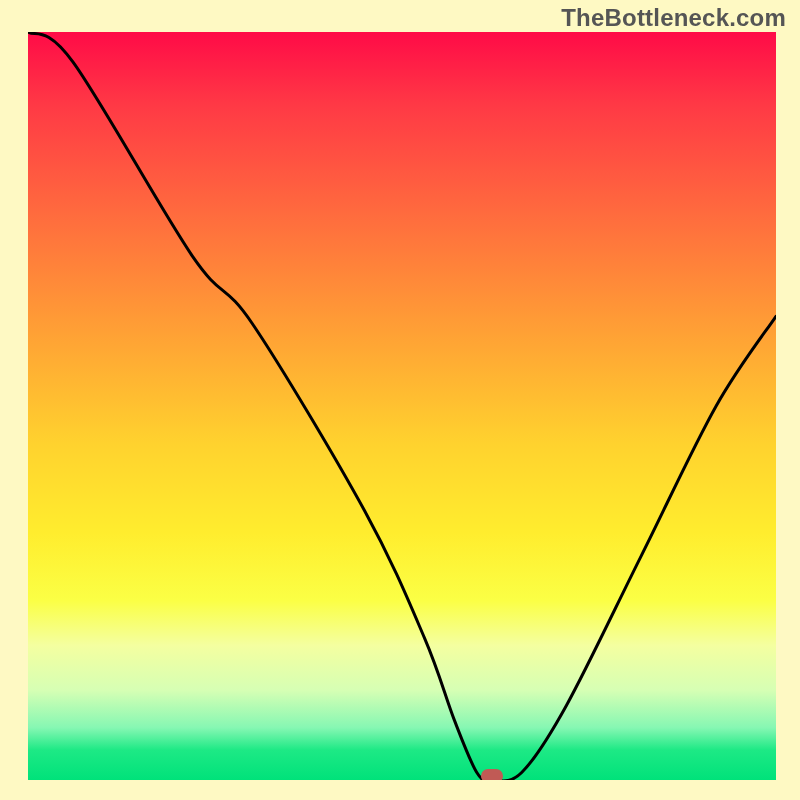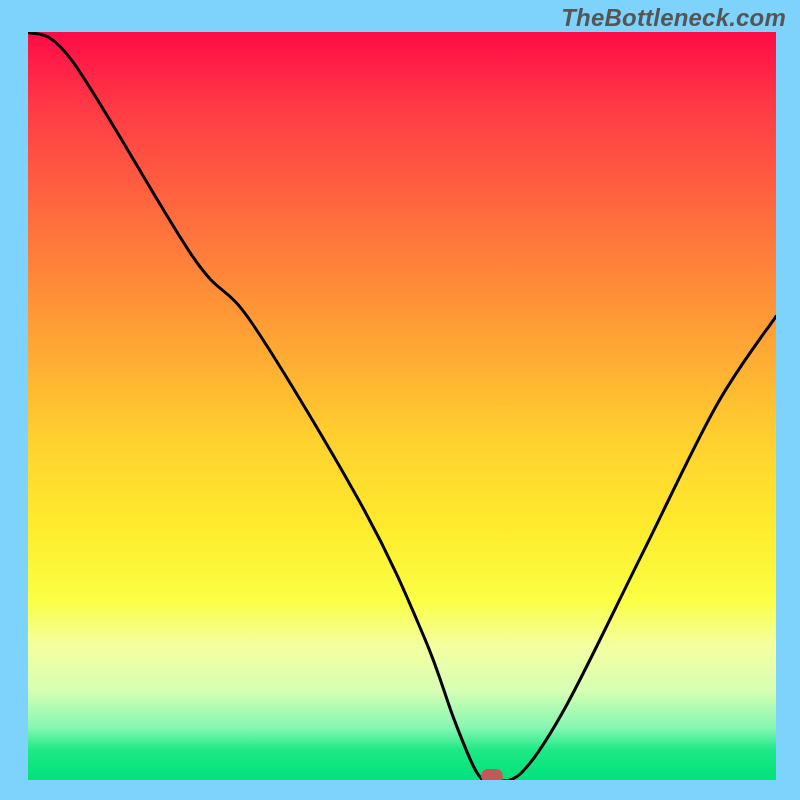--- a/index.html
+++ b/index.html
@@ -8,22 +8,21 @@
     width: 800px;
     height: 800px;
     background: black;
     font-family: Arial, Helvetica, sans-serif;
     overflow: hidden;
   }
   .frame {
     position: relative;
     width: 800px;
     height: 800px;
-    background: #7dd3fc;
-    font-style: italic;
+    background: #fef9c3;
   }
   .attribution {
     position: absolute;
     top: 4px;
     right: 14px;
     color: #555;
     font-size: 24px;
     font-weight: bold;
     letter-spacing: 0.2px;
     z-index: 10;

